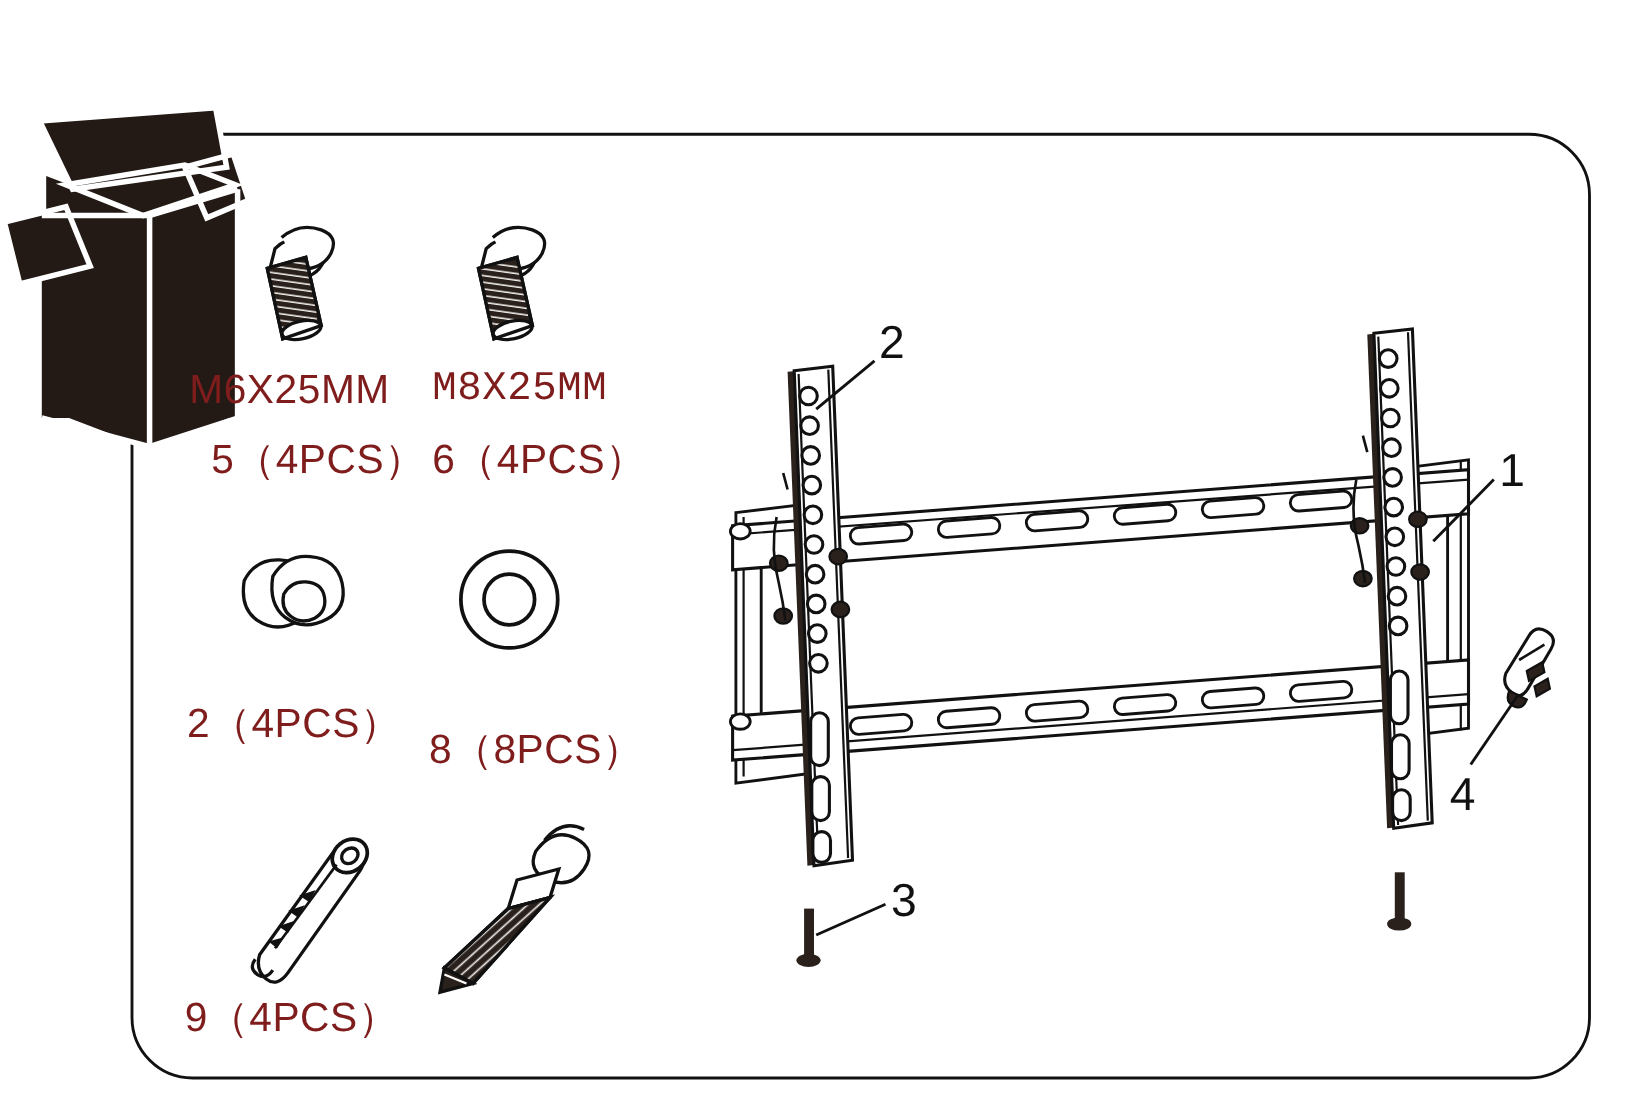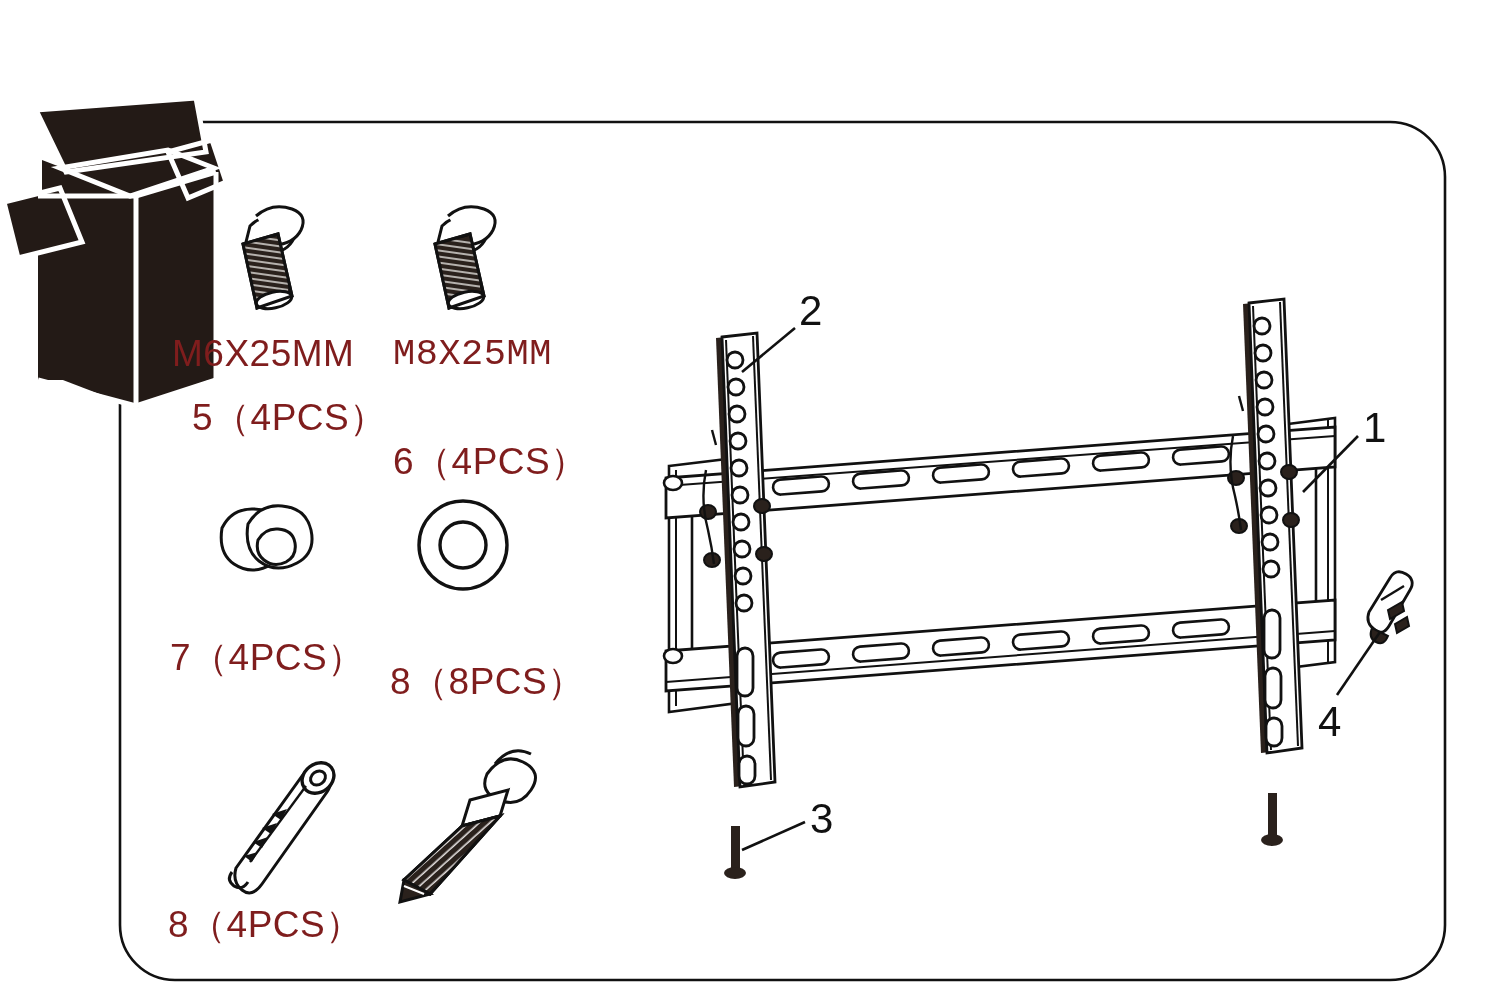--- a/index.html
+++ b/index.html
@@ -275,25 +275,25 @@
       <path d="M1358 436 L1303 492"></path>
       <path d="M805 822 L742 850"></path>
       <path d="M1337 695 L1380 632"></path>
     </g>
   </svg>
 
   <div class="partlabel" style="left:172px;top:333px;">M6X25MM</div>
   <div class="partlabel" style="left:393px;top:333px;font-family:Liberation Mono, monospace;">M8X25MM</div>
 
   <div class="partlabel" style="left:192px;top:393px;">5（4PCS）</div>
-  <div class="partlabel" style="left:393px;top:393px;margin-top:44px;">6（4PCS）</div>
-
-  <div class="partlabel" style="left:170px;top:633px;">7（4PCS）</div>
+  <div class="partlabel" style="left:393px;top:393px;">6（4PCS）</div>
+
+  <div class="partlabel" style="left:170px;top:633px;">2（4PCS）</div>
   <div class="partlabel" style="left:390px;top:633px;margin-top:24px;">8（8PCS）</div>
 
-  <div class="partlabel" style="left:168px;top:900px;">8（4PCS）</div>
+  <div class="partlabel" style="left:168px;top:900px;">9（4PCS）</div>
 
   <div class="calloutnum" style="left:1363px;top:404px;">1</div>
   <div class="calloutnum" style="left:799px;top:287px;">2</div>
   <div class="calloutnum" style="left:810px;top:795px;">3</div>
   <div class="calloutnum" style="left:1318px;top:698px;">4</div>
 
 </div>
 
 </body></html>

